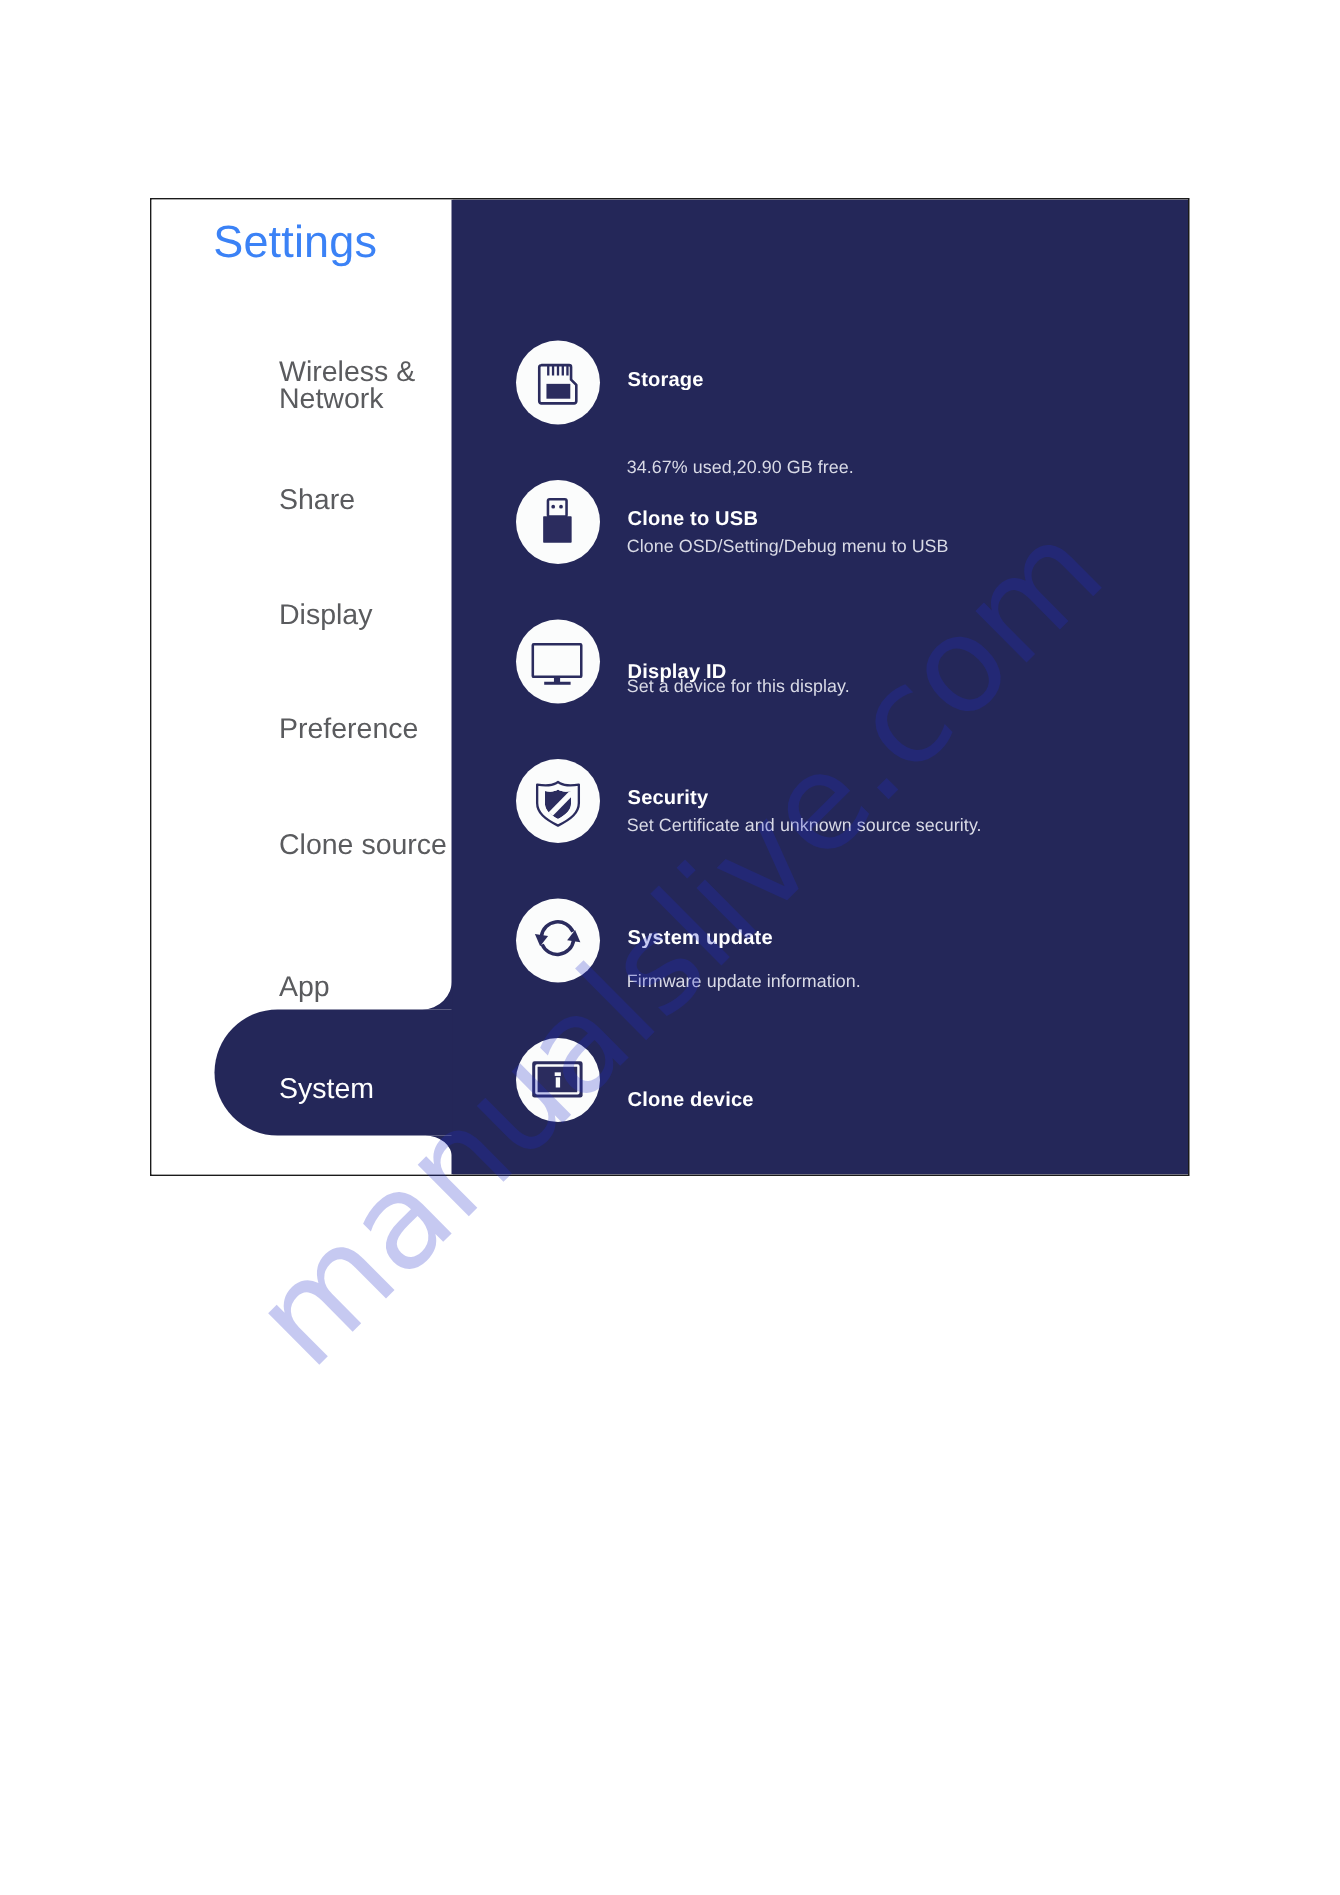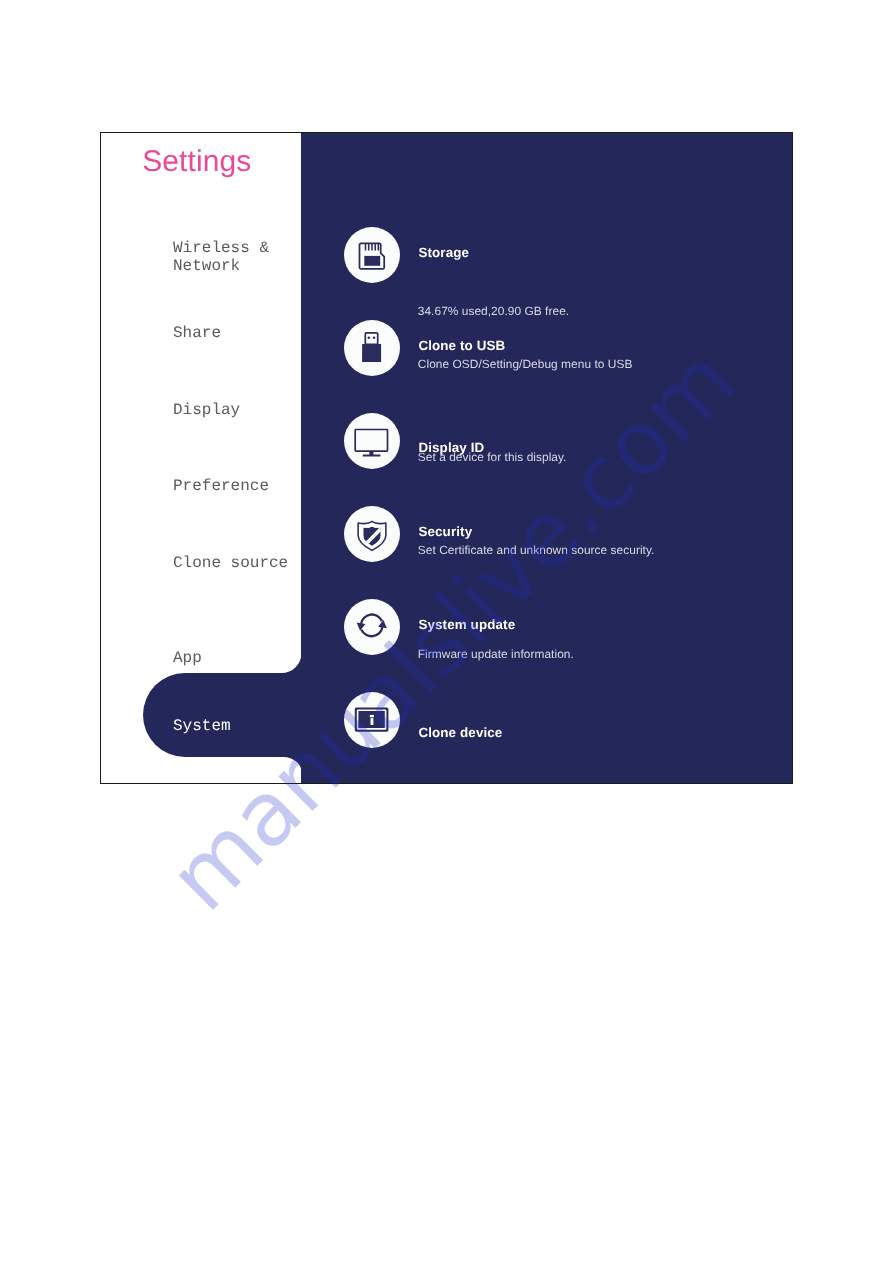--- a/index.html
+++ b/index.html
@@ -35,28 +35,28 @@
     overflow:hidden;
   }
   .frame-inner { position:absolute; left:0; top:0; width:691px; height:650px; overflow:hidden; }
 
   .sidebar { position:absolute; left:0; top:0; width:201px; height:650px; background:#ffffff; }
   .mainpanel { position:absolute; left:200px; top:0; width:491px; height:650px; background:#242759; }
 
   .title {
     filter:grayscale(0);
     position:absolute; left:41.2px; top:11.6px;
-    font-size:30.0px; color:#ec4899; font-weight:400; letter-spacing:0.1px;
+    font-size:30.0px; color:#3b82f6; font-weight:400; letter-spacing:0.1px;
   }
 
   .navitem {
     filter:grayscale(0);
-    position:absolute; left:72px; width:125px;
-    font-size:16px; color:#5a5b5e; font-weight:400;
-    line-height:17.4px; white-space:pre-line;font-family:Liberation Mono, monospace;
+    position:absolute; left:85px; width:125px;
+    font-size:19px; color:#5a5b5e; font-weight:400;
+    line-height:17.4px; white-space:pre-line;
   }
   .navitem.sel { color:#ffffff;margin-top:12px; }
 
   .selwrap { position:absolute; left:0; top:0; width:691px; height:650px; pointer-events:none; }
 
   .iconcircle {
     position:absolute; width:56px; height:56px; border-radius:50%;
     background:#fbfcfc; left:242.5px;
   }
   .rowtitle { filter:grayscale(0); position:absolute; left:317.4px; font-size:13.4px; font-weight:700; color:#ffffff; letter-spacing:0.12px;margin-top:14px; }

